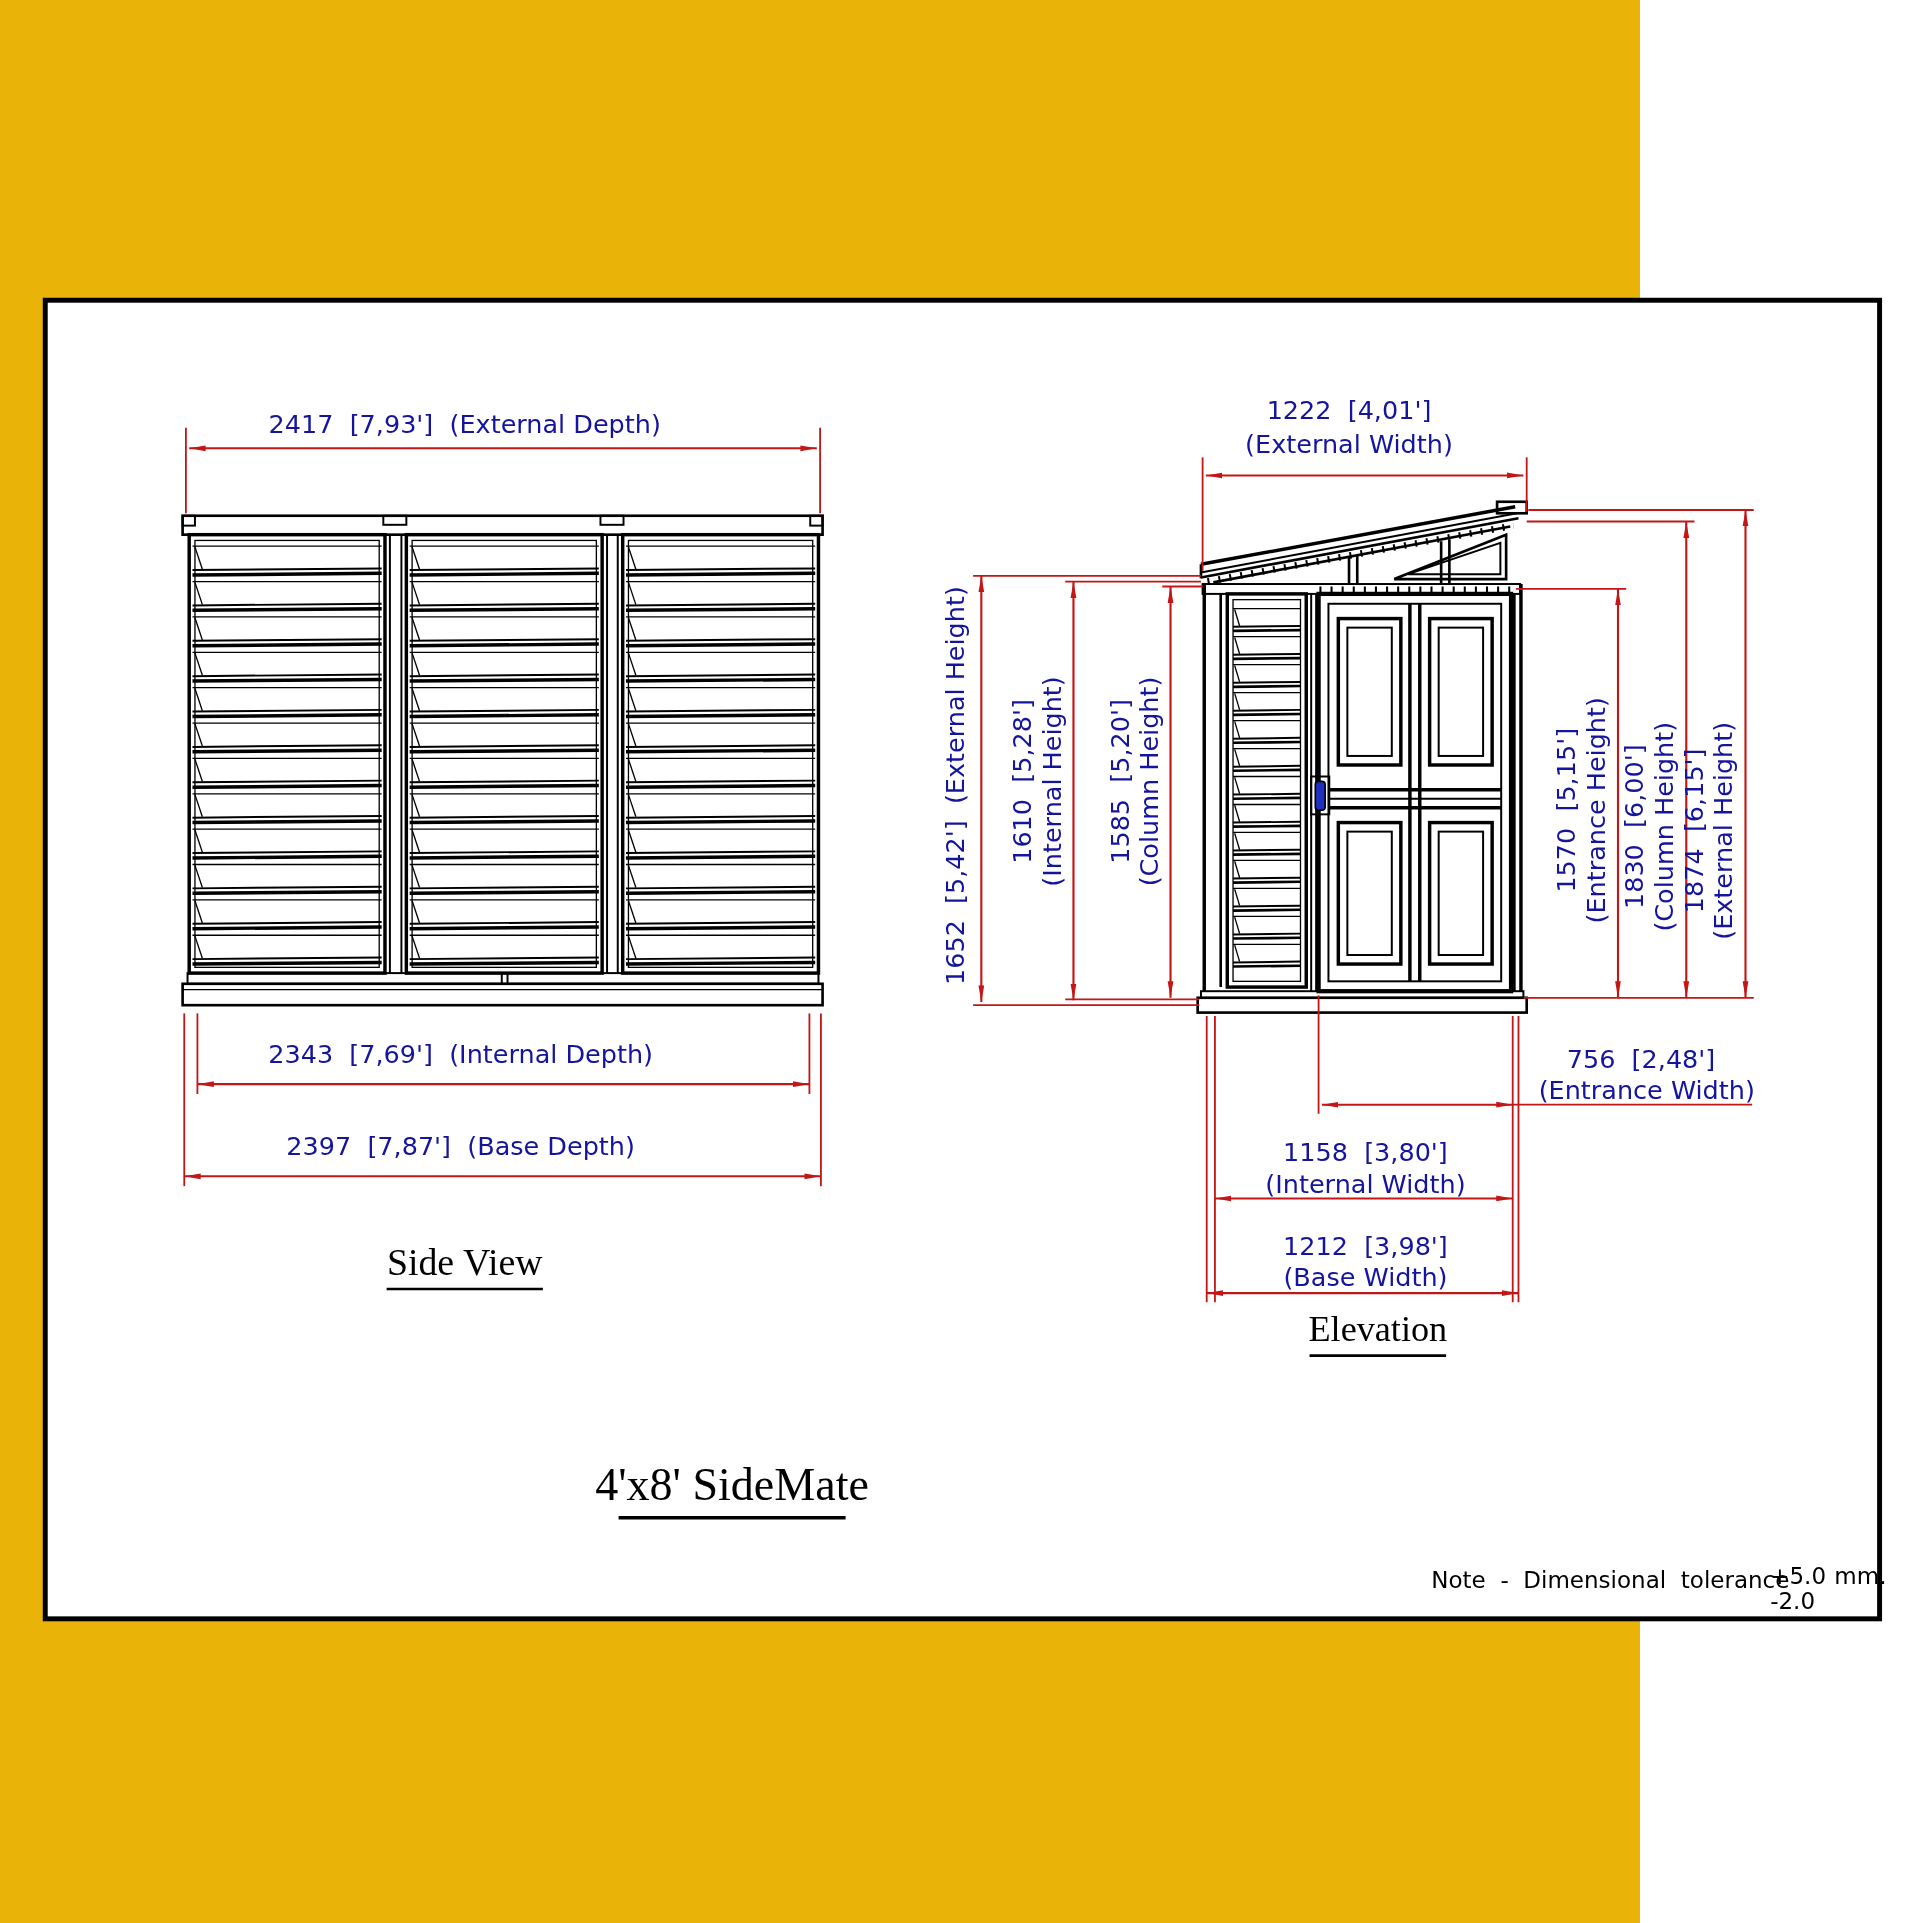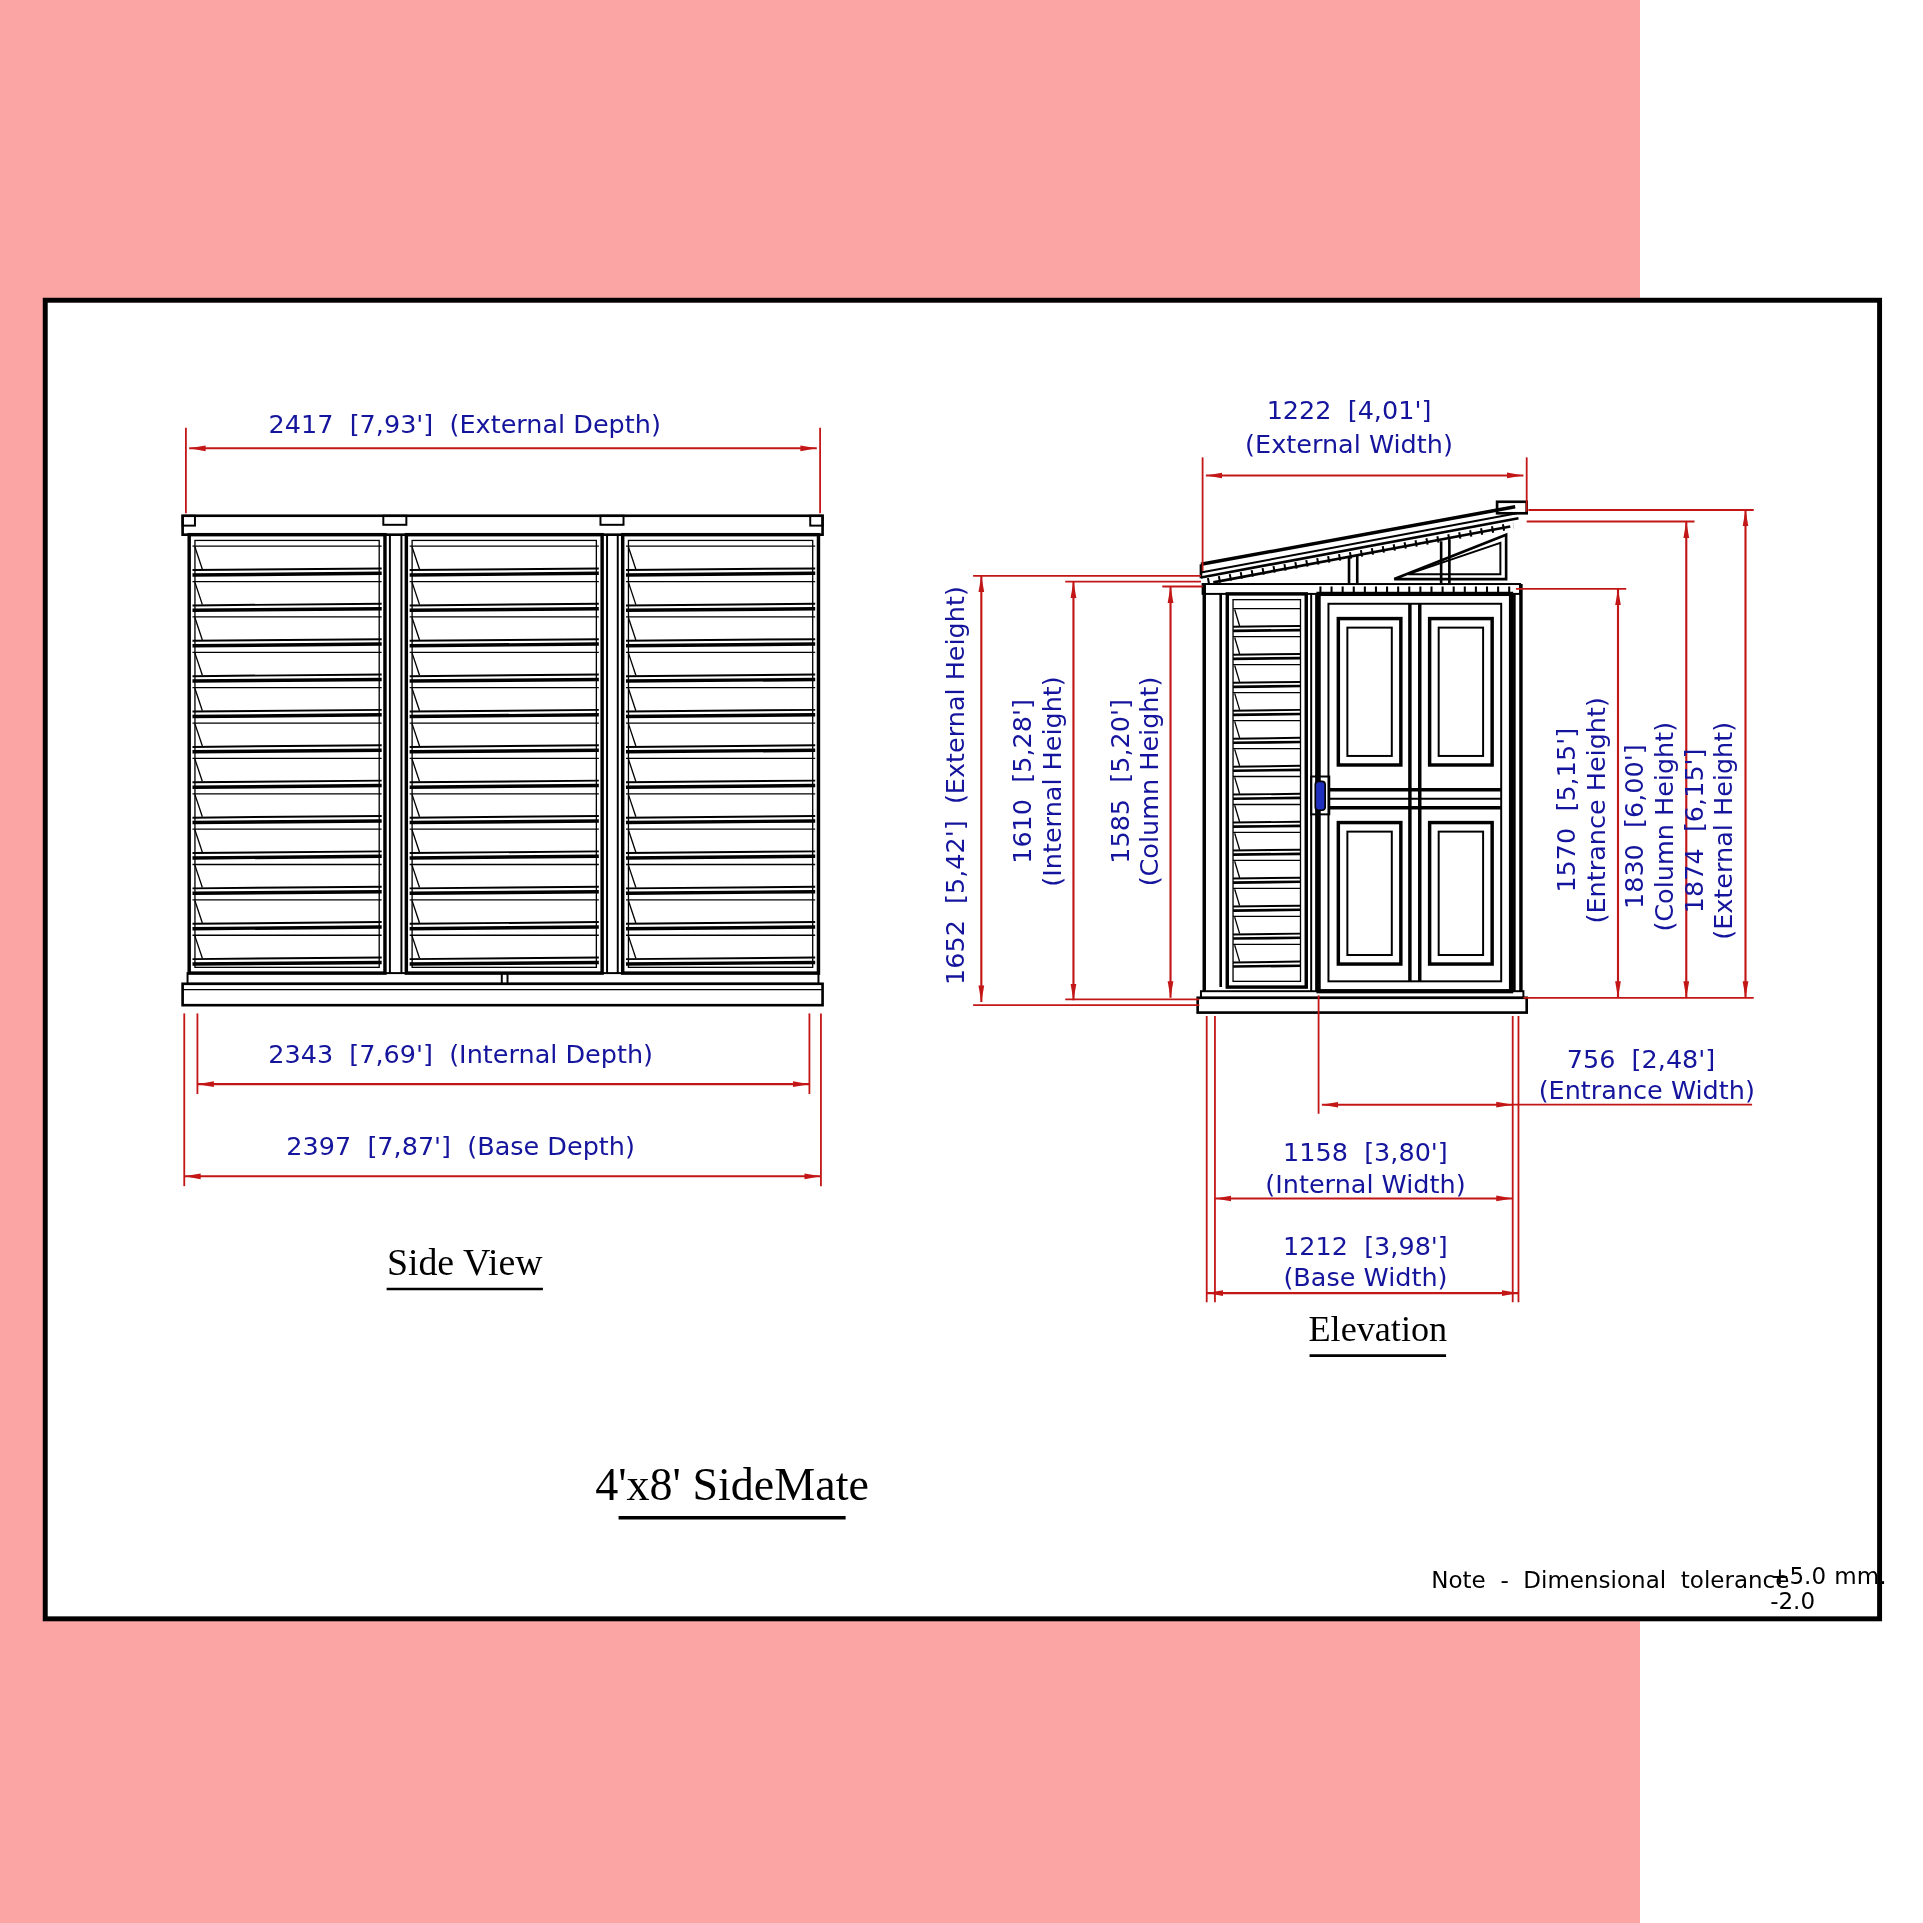--- a/index.html
+++ b/index.html
@@ -1,16 +1,16 @@
 <!DOCTYPE html>
 <html style="font-size:13px"><head>
 <meta charset="utf-8">
 <style>
   html,body{margin:0;padding:0;background:#ffffff;}
-  .page{position:relative;width:1640px;height:1924px;background:#fca5a5;font-family:"DejaVu Sans",sans-serif;}
+  .page{position:relative;width:1640px;height:1924px;background:#eab308;font-family:"DejaVu Sans",sans-serif;}
   svg{position:absolute;left:0;top:0;}
   svg text{white-space:pre;}
   .dimtxt{fill:#14149c;font-family:"DejaVu Sans",sans-serif;font-size:31px;}
   .notetxt{fill:#000000;font-family:"DejaVu Sans",sans-serif;font-size:28px;}
   .sertxt{fill:#000000;font-family:"Liberation Serif","DejaVu Serif",serif;}
   .dim{stroke:#c31616;stroke-width:2.6;fill:none;marker-start:url(#arr);marker-end:url(#arr);}
   .ext{stroke:#c31616;stroke-width:2.2;fill:none;}
   .k1{stroke:#000;stroke-width:1.6;fill:none;}
   .k2{stroke:#000;stroke-width:2.4;fill:none;}
   .k3{stroke:#000;stroke-width:3.2;fill:none;}

